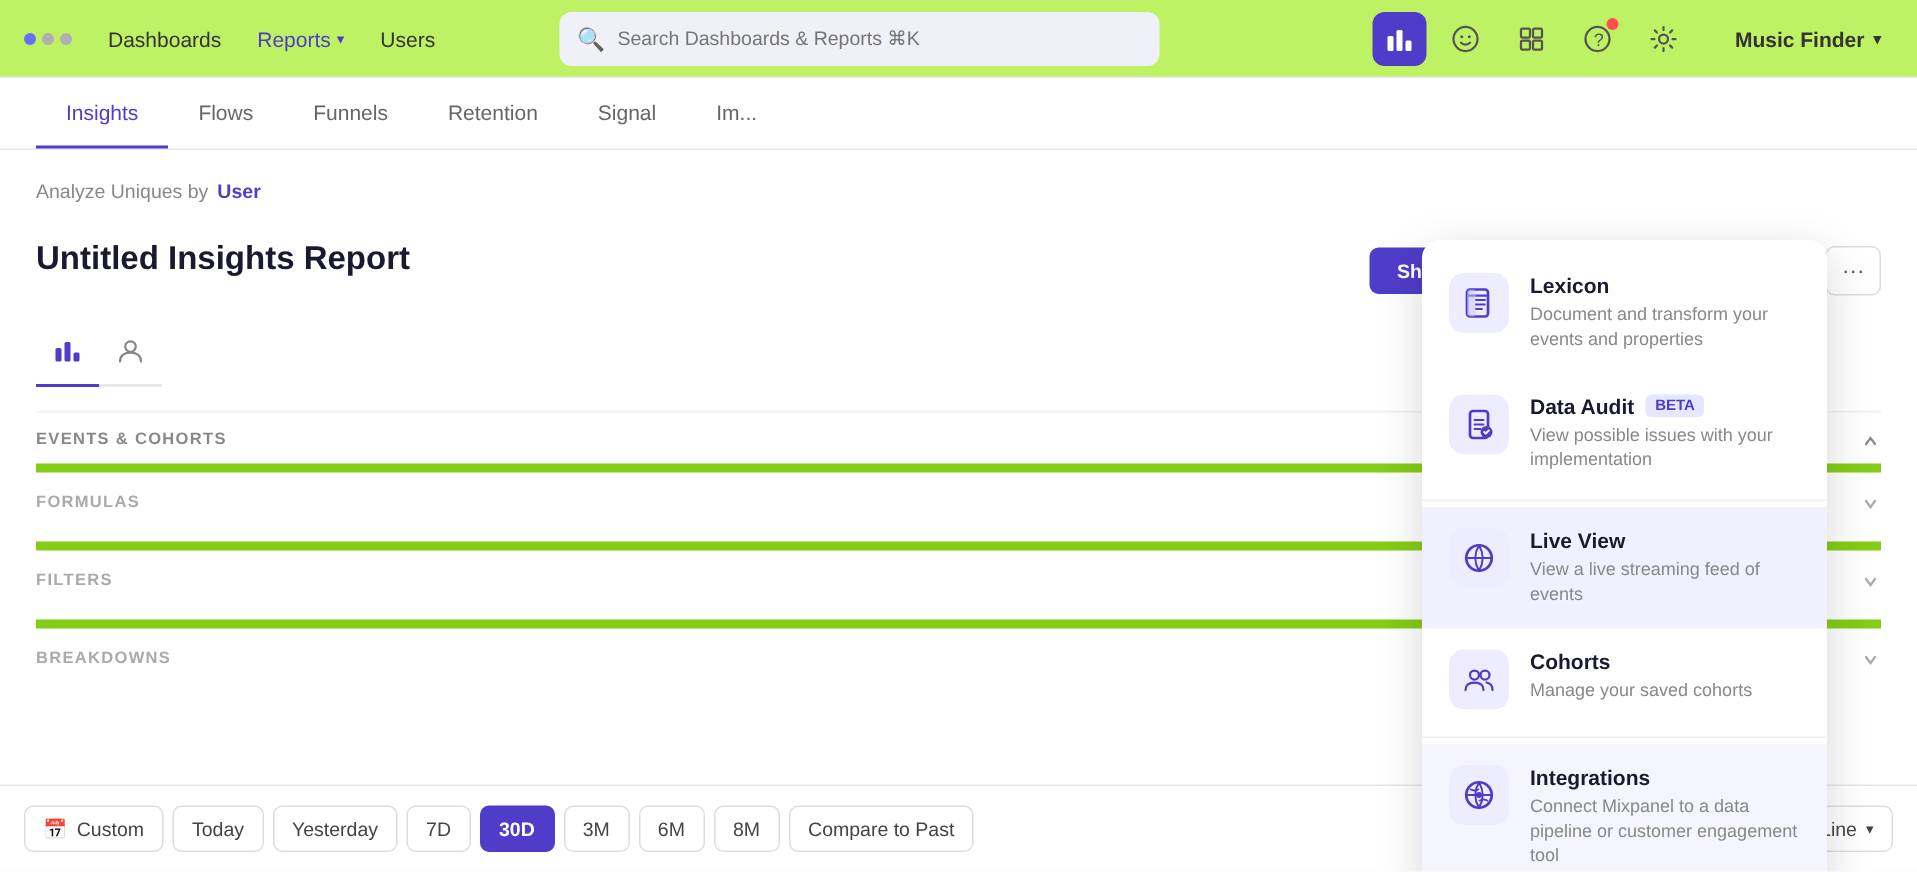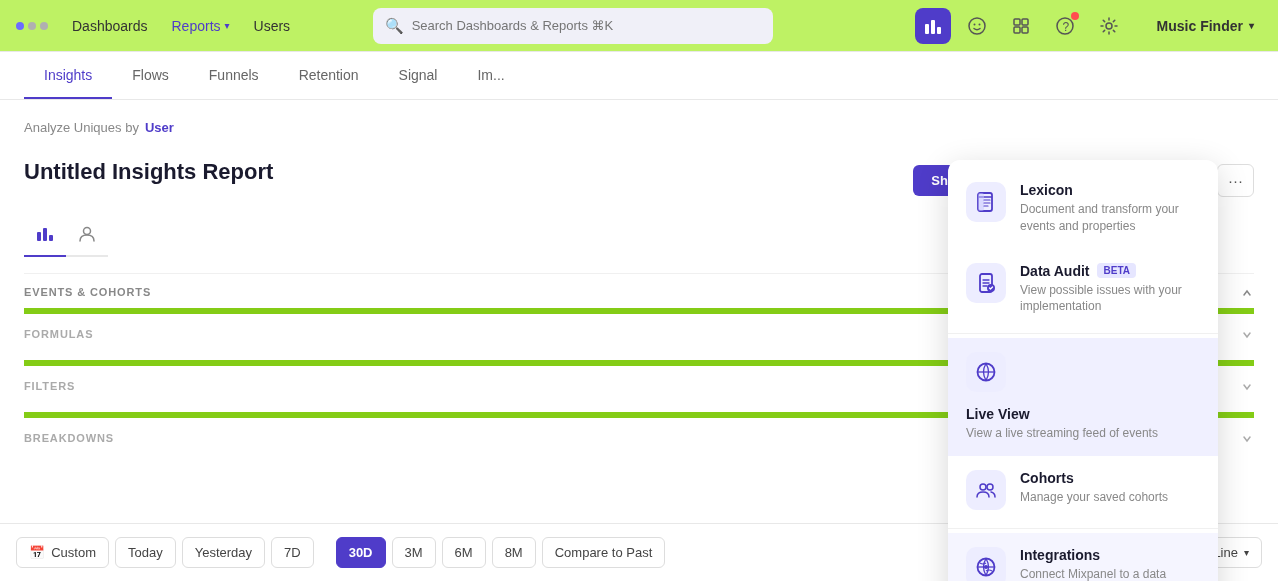--- a/index.html
+++ b/index.html
@@ -55,36 +55,36 @@
     .view-tab { padding: 8px 12px; cursor: pointer; color: #888; border-bottom: 2px solid transparent; margin-bottom: -2px; }
     .view-tab.active { color: #4f3cc9; border-bottom-color: #4f3cc9; }
 
     
     .section-header { font-size: 11px; font-weight: 700; color: #888; letter-spacing: 0.08em; padding: 12px 0 8px; border-top: 1px solid #f0f0f0; display: flex; align-items: flex-start; justify-content: space-between; }
     .add-btn { display: flex; align-items: center; gap: 4px; color: #4f3cc9; font-size: 13px; font-weight: 600; cursor: pointer; padding: 6px 0; }
 
     
     .bottom-toolbar { position: absolute; bottom: 0; left: 0; right: 0; background: #fff; border-top: 1px solid #e8e8e8; display: flex; align-items: center; padding: 10px 16px; gap: 6px; height: 58px; }
     .date-btn { padding: 7px 12px; border-radius: 6px; border: 1px solid #ddd; background: #fff; font-size: 13px; color: #444; cursor: pointer; display: flex; align-items: center; gap: 6px; }
-    .date-btn.active { background: #4f3cc9; color: #fff; border-color: #4f3cc9; font-weight: 600; margin-left: 16px; }
+    .date-btn.active { background: #4f3cc9; color: #fff; border-color: #4f3cc9; font-weight: 600; }
     .date-btn.compare { background: #fff; border: 1px solid #ddd; font-weight: 500; }
     .toolbar-right { margin-left: auto; display: flex; gap: 8px; }
     .toolbar-dropdown { padding: 7px 12px; border-radius: 6px; border: 1px solid #ddd; background: #fff; font-size: 13px; color: #444; cursor: pointer; display: flex; align-items: center; gap: 6px; }
 
     
     .dropdown-panel {
       position: absolute; top: 60px; right: 60px; width: 270px; background: #fff;
       border-radius: 12px; box-shadow: 0 8px 32px rgba(0,0,0,0.16); z-index: 100;
       padding: 8px 0; overflow: hidden;
     }
     .dropdown-item {
       display: flex; align-items: flex-start; gap: 14px; padding: 14px 18px;
       cursor: pointer; transition: background 0.15s;
     }
-    .dropdown-item.active-item { background: #f0f0ff; flex-direction: column; }
+    .dropdown-item.active-item { background: #f0f0ff; }
     .item-icon {
       width: 40px; height: 40px; border-radius: 10px; background: #ededff;
       display: flex; align-items: center; justify-content: center; flex-shrink: 0; color: #4f3cc9; font-size: 20px;
     }
     .item-text { flex: 1; }
     .item-title { font-size: 14px; font-weight: 700; color: #1a1a2e; margin-bottom: 3px; display: flex; align-items: center; gap: 8px; }
     .item-desc { font-size: 12px; color: #888; line-height: 1.4; }
     .beta-badge { font-size: 10px; font-weight: 700; background: #e6e6ff; color: #4f3cc9; padding: 2px 6px; border-radius: 4px; text-align: center; }
     .divider { height: 1px; background: #f0f0f0; margin: 4px 0; }
 

